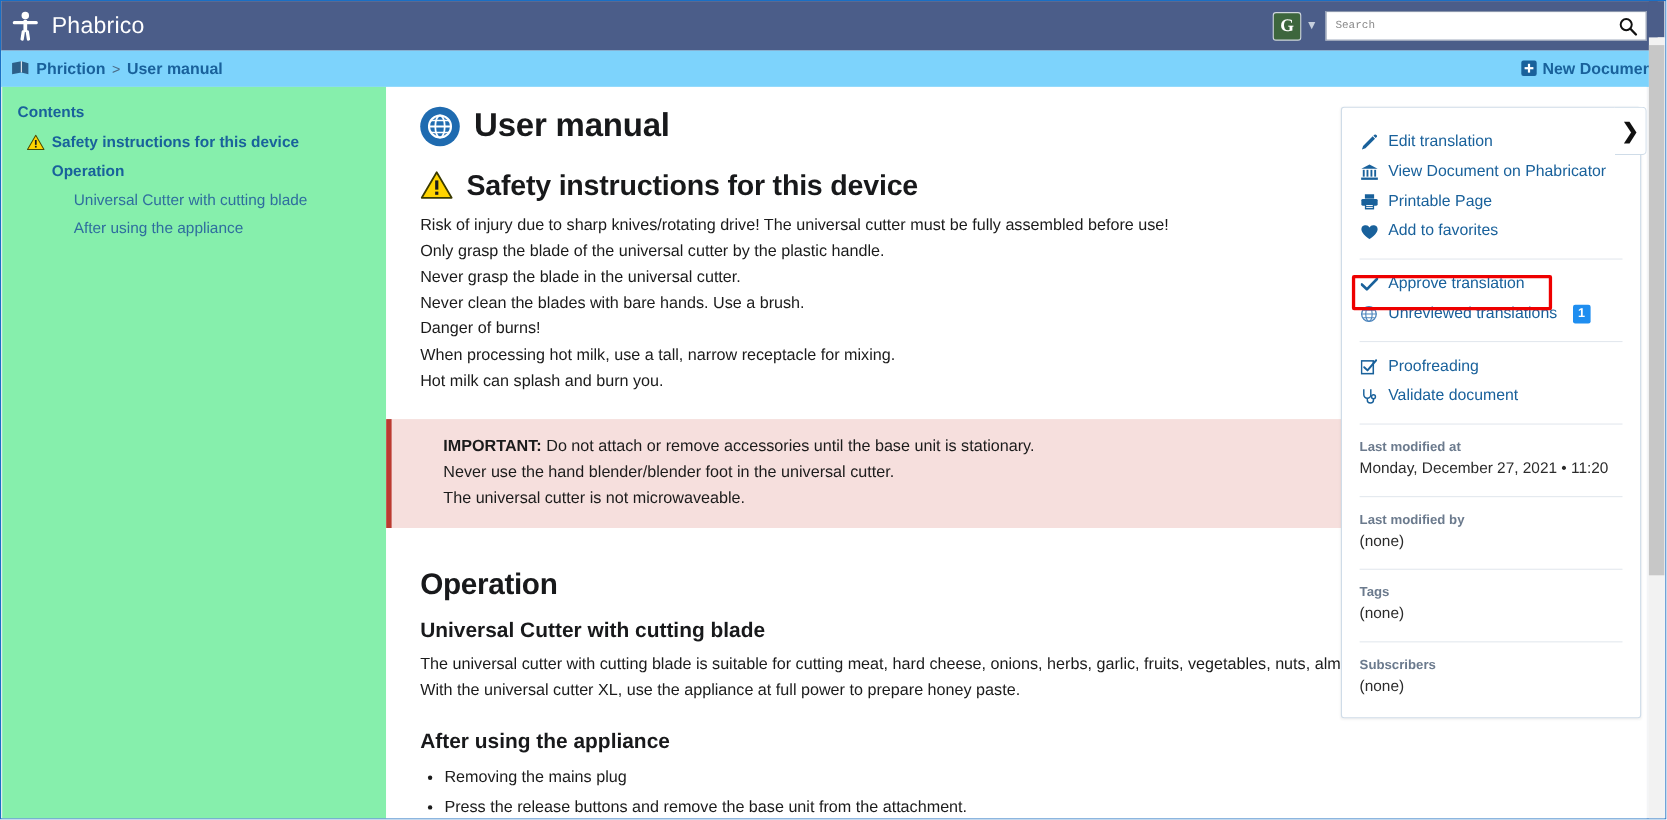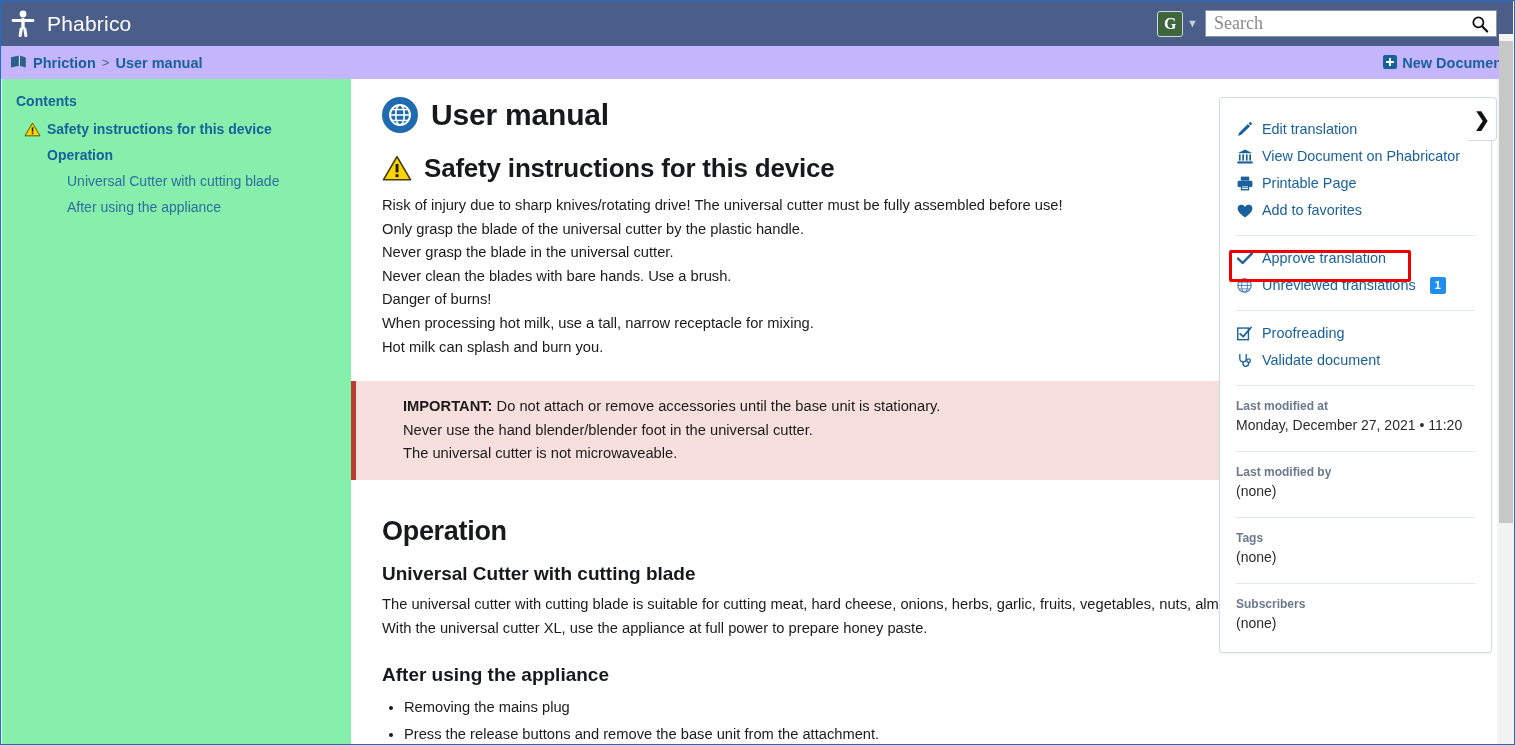--- a/index.html
+++ b/index.html
@@ -57,38 +57,38 @@
   }
   .search-box {
     position: relative;
     width: 292px; height: 27px;
     background: #fff;
     border: 1px solid #8a96ac;
     display: flex; align-items: center;
   }
   .search-box input {
     border: none; outline: none;
-    font-family: Liberation Serif, serif;
-    font-size: 18px;
+    font-family: Liberation Mono, monospace;
+    font-size: 10px;
     color: #333;
     padding: 0 44px 0 8px;
     width: 100%; height: 100%;
     background: transparent;
   }
   .search-box input::placeholder { color: #8a8a8a; }
   .search-icon {
     position: absolute; right: 7px; top: 4px;
     width: 18px; height: 18px;
   }
 
   
   .crumbbar {
     position: absolute; left: 0; top: 45px;
     width: 1506px; height: 33px;
-    background: #c4b5fd;
+    background: #7dd3fc;
     display: flex; align-items: center;
   }
   .crumb {
     display: flex; align-items: center;
     padding-left: 9px; gap: 6px;
   }
   .crumb a {
     color: #19619b; font-size: 14.5px;
     font-weight: 700; text-decoration: none;
   }

